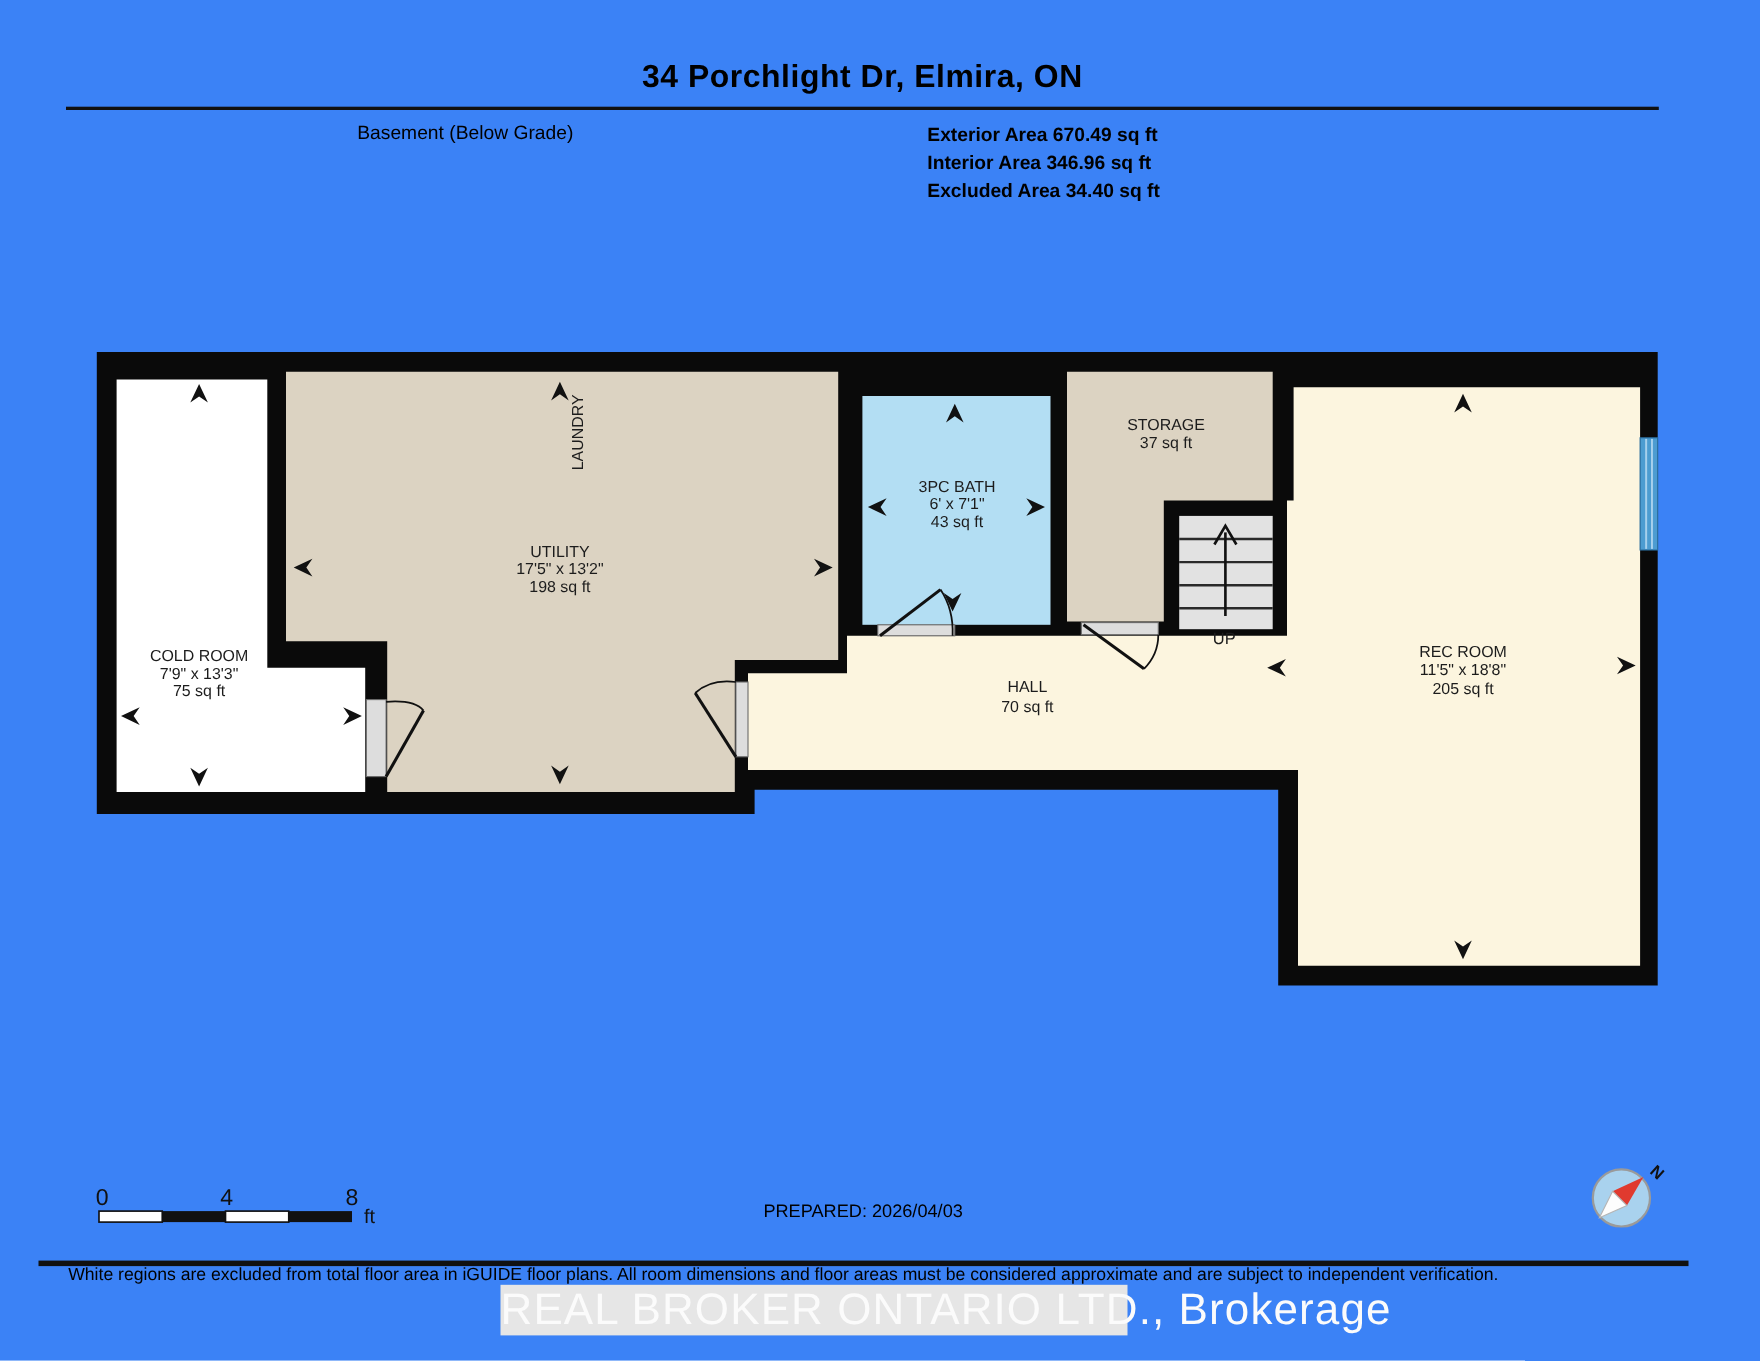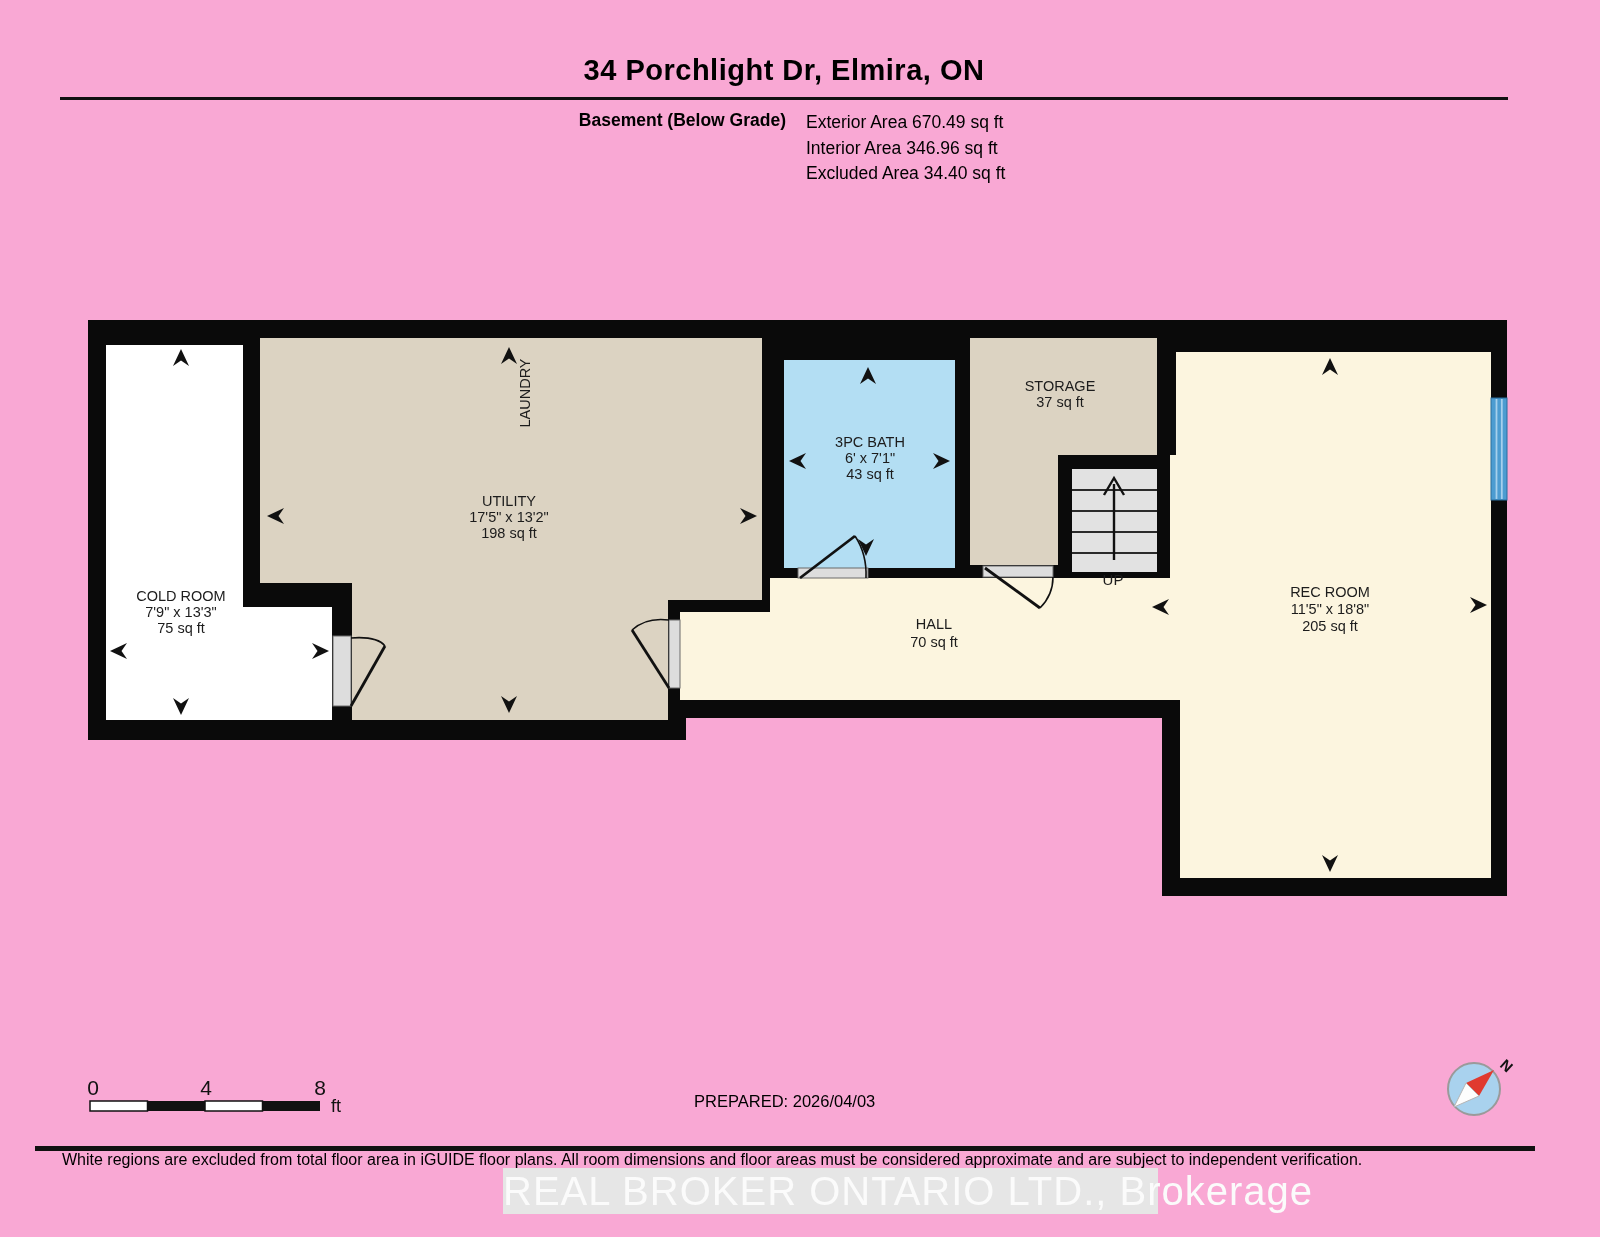--- a/index.html
+++ b/index.html
@@ -1,30 +1,30 @@
 <!DOCTYPE html>
 <html><head>
 <meta charset="utf-8">
 <style>
   html,body{margin:0;padding:0;background:#fff;}
-  .page{position:relative;width:1600px;height:1237px;background:#f9a8d4;overflow:hidden;
+  .page{position:relative;width:1600px;height:1237px;background:#3b82f6;overflow:hidden;
         font-family:"Liberation Sans",sans-serif;color:#000;}
   .title{position:absolute;left:60px;top:54px;width:1448px;text-align:center;
          font-size:29px;font-weight:bold;letter-spacing:.5px;}
   .rule{position:absolute;background:#111;}
   .top-rule{left:60px;top:97px;width:1448px;height:3px;}
-  .floor-label{position:absolute;left:60px;top:110px;width:726px;text-align:right;
-               font-size:17.5px;font-weight:bold;}
-  .areas{position:absolute;left:806px;top:110px;font-size:17.5px;line-height:25.5px;}
+  .floor-label{position:absolute;left:60px;top:110px;width:726px;text-align:center;
+               font-size:17.5px;font-weight:normal;}
+  .areas{position:absolute;left:843px;top:110px;font-size:17.5px;line-height:25.5px;font-weight:bold;}
   .prepared{position:absolute;left:694px;top:1092px;font-size:16.5px;}
   .bottom-rule{left:35px;top:1146px;width:1500px;height:5px;}
   .disclaimer{position:absolute;left:62px;top:1108px;font-size:16px;z-index:2;margin-top:43px;}
-  .watermark{position:absolute;left:455px;top:1168px;width:655px;height:46px;line-height:46px;
+  .watermark{position:absolute;left:455px;top:1168px;width:570px;height:46px;line-height:46px;
              text-align:left;font-size:40px;letter-spacing:1px;color:#fbfbfb;
-             background:#e6e6e6;z-index:1;white-space:nowrap;margin-left:48px;}
+             background:#e6e6e6;z-index:1;white-space:nowrap;}
   svg.plan{position:absolute;left:0;top:0;z-index:0;}
   .rlabel{font-size:14.5px;fill:#1c1c1c;}
   .slabel{font-size:21px;fill:#111;}
   .ftlabel{font-size:18px;fill:#111;}
   .uplabel{font-size:15px;fill:#1c1c1c;}
   .nlabel{font-size:15px;font-weight:bold;fill:#111;}
 </style>
 </head>
 <body>
 

